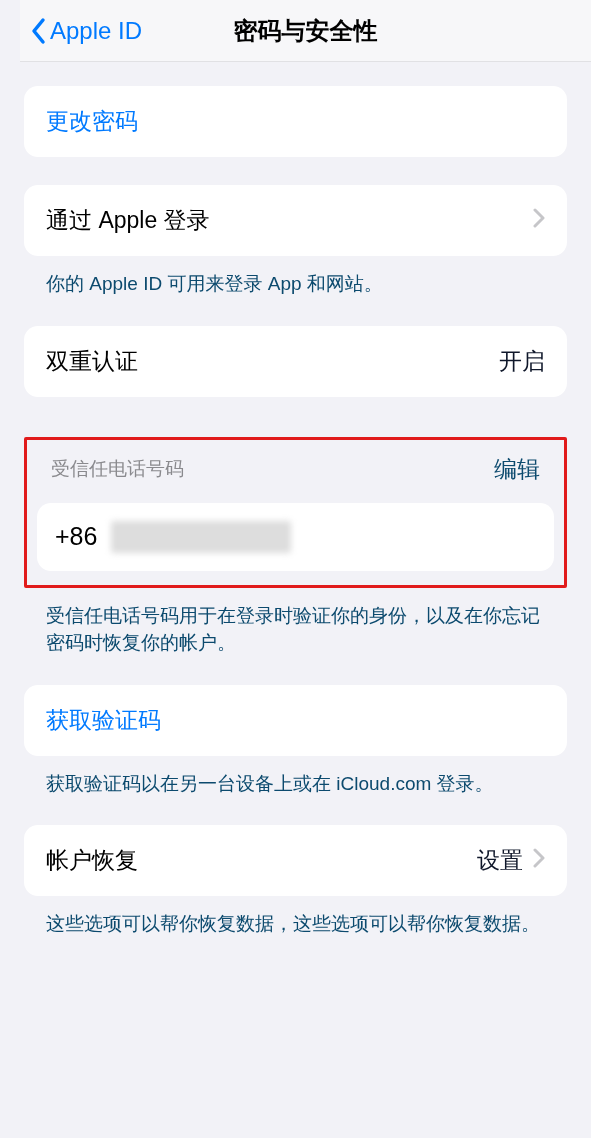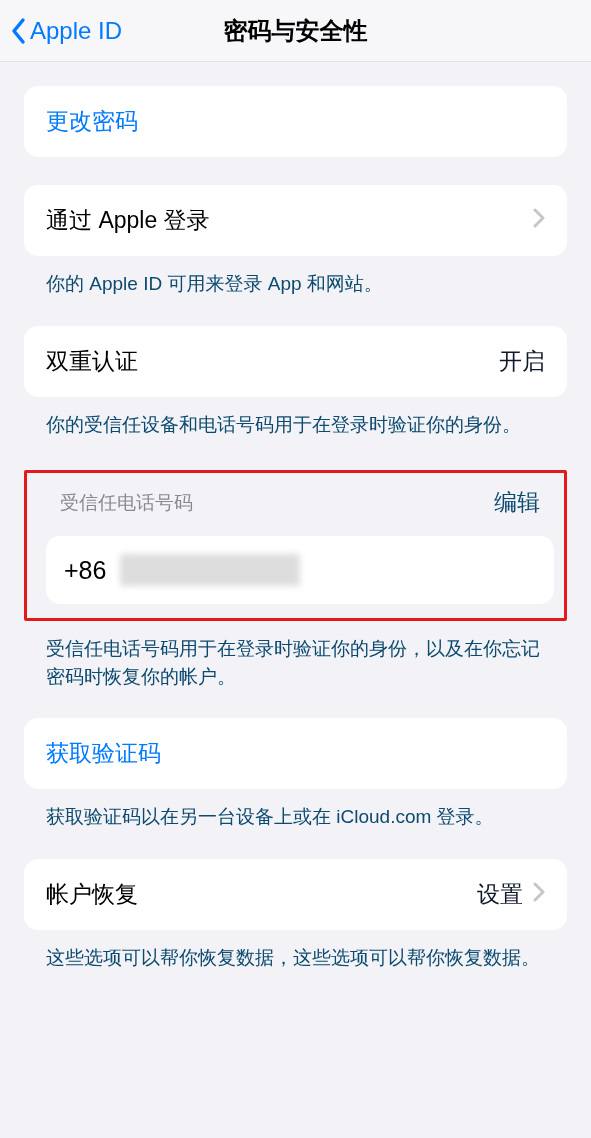--- a/index.html
+++ b/index.html
@@ -12,20 +12,21 @@
       -webkit-font-smoothing: antialiased;
     }
 
     .nav {
       height: 62px;
       display: flex;
       align-items: center;
       background: #f7f7f9;
       border-bottom: 1px solid #e1e1e4;
       position: relative;
+      margin-left: 20px;
     }
     .nav-back {
       display: flex;
       align-items: center;
       gap: 4px;
       padding-left: 10px;
       color: #007aff;
       font-size: 24px;
       cursor: pointer;
     }
@@ -70,22 +71,22 @@
       align-items: center;
       justify-content: space-between;
       padding: 0 22px 14px 22px;
     }
     .sect-label { color: #8a8a8e; font-size: 19px; }
     .sect-edit { color: #0c4a6e; font-size: 23px; cursor: pointer; }
 
     .highlight-box {
       border: 3px solid #e11b1b;
       border-radius: 2px;
-      padding: 10px 10px 14px 19px;
-      margin-top: 32px;
+      padding: 10px 10px 14px 10px;
+      margin-top: 40px;
       text-align: center;
     }
     .highlight-box .sect-header { padding: 4px 14px 18px 14px; }
     .highlight-box .card .row { padding: 18px 18px; }
 
     .phone-row {
       display: flex;
       align-items: center;
       gap: 14px;
       font-size: 25px;
@@ -146,21 +147,20 @@
     <div class="footer">你的 Apple ID 可用来登录 App 和网站。</div>
   </div>
 
   <div class="group">
     <div class="card">
       <div class="row">
         <span>双重认证</span>
         <span class="value">开启</span>
       </div>
     </div>
-    <div class="footer">你的受信任设备和电话号码用于在登录时验证你的身份。</div>
   </div>
 
   <div class="highlight-box">
     <div class="sect-header">
       <span class="sect-label">受信任电话号码</span>
       <span class="sect-edit">编辑</span>
     </div>
     <div class="card">
       <div class="row">
         <div class="phone-row">

